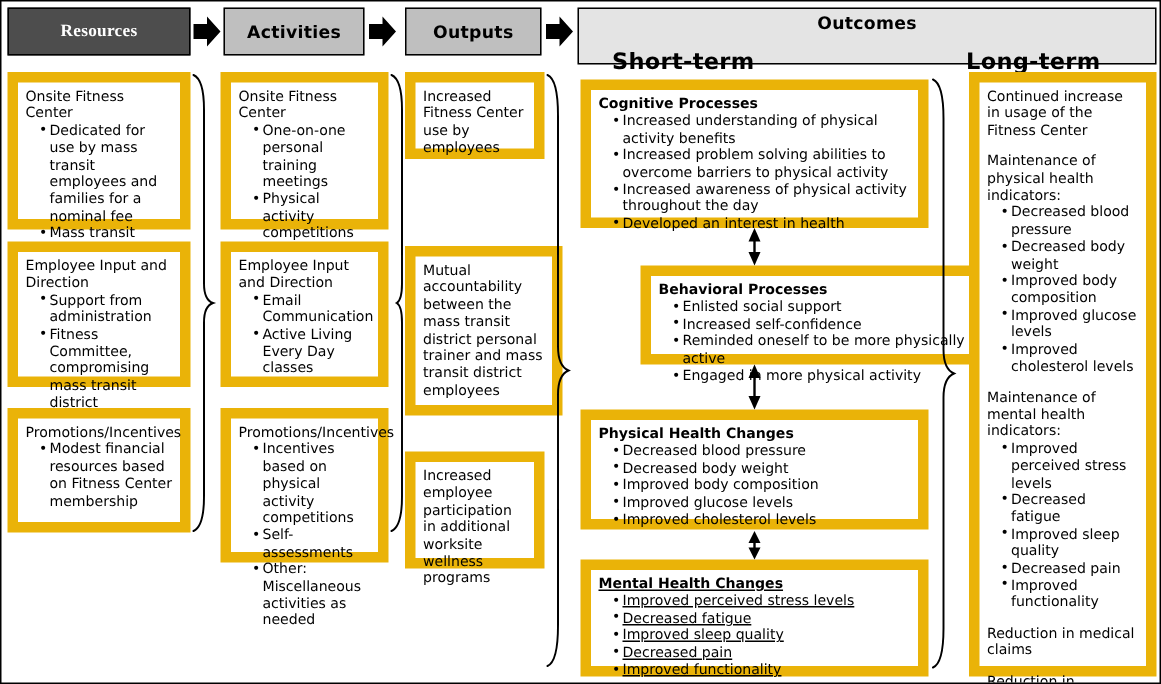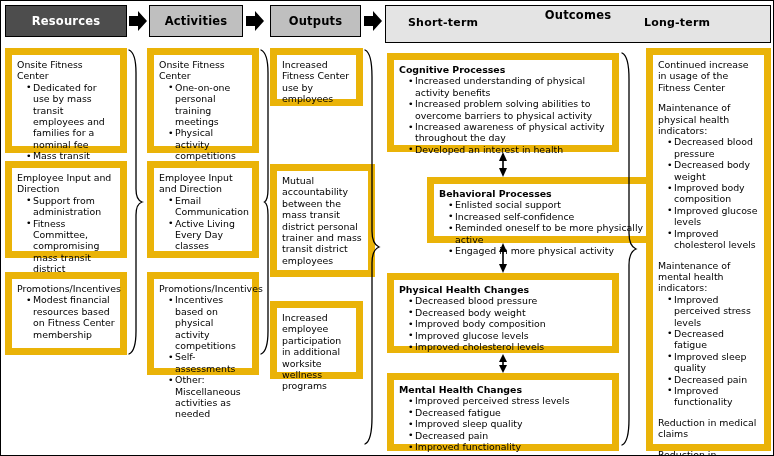--- a/index.html
+++ b/index.html
@@ -30,20 +30,21 @@
     display: flex;
     align-items: center;
     justify-content: center;
     font-weight: bold;
     font-size: 11.5px;
     letter-spacing: .2px;
   }
   .hdr-dark {
     background: #4d4d4d;
     color: #ffffff;
+    font-family: Liberation Serif, serif;
   }
   .hdr-gray {
     background: #bfbfbf;
     color: #000000;
   }
   .hdr-light {
     background: #e4e4e4;
     color: #000000;
   }
   #hdr-resources  { left: 4px;   top: 4px;  width: 122px; height: 32px; }
@@ -55,23 +56,23 @@
   .outcomes-title {
     position: absolute;
     left: 0; right: 0;
     top: 2px;
     text-align: center;
     font-weight: bold;
     font-size: 11.5px;
   }
   .outcomes-sub {
     position: absolute;
-    top: 10px;
+    top: 26px;
     font-weight: bold;
-    font-size: 11px;
+    font-size: 15px;
   }
   #sub-short { left: 22px; }
   #sub-long  { left: 258px; }
 
   
   .hdr-arrow {
     position: absolute;
     top: 9px;
     width: 20px;
     height: 22px;
@@ -128,21 +129,21 @@
 
   
   #out-1 { left: 269px; top: 47px;  width: 93px; height: 58px; }
   #out-2 { left: 269px; top: 163px; width: 105px; height: 113px; }
   #out-3 { left: 269px; top: 300px; width: 93px; height: 78px; }
 
   
   #sto-1 { left: 386px; top: 52px;  width: 232px; height: 99px; }
   #sto-2 { left: 386px; top: 176px; width: 232px; height: 66px; margin-left: 40px; }
   #sto-3 { left: 386px; top: 272px; width: 232px; height: 80px; }
-  #sto-4 { left: 386px; top: 372px; width: 232px; height: 78px; }
+  #sto-4 { left: 386px; top: 372px; width: 232px; height: 78px; text-decoration: underline; }
 
   
   #lto-1 { left: 645px; top: 47px; width: 125px; height: 403px; }
 
   
   #connectors {
     position: absolute;
     left: 0; top: 0;
     width: 774px;
     height: 456px;

